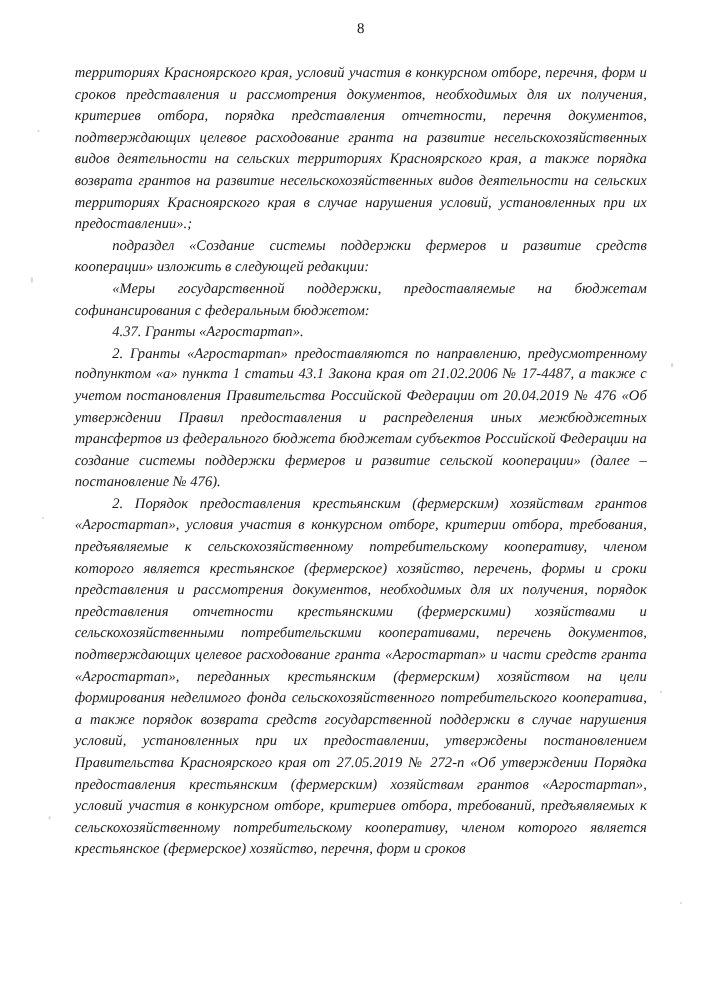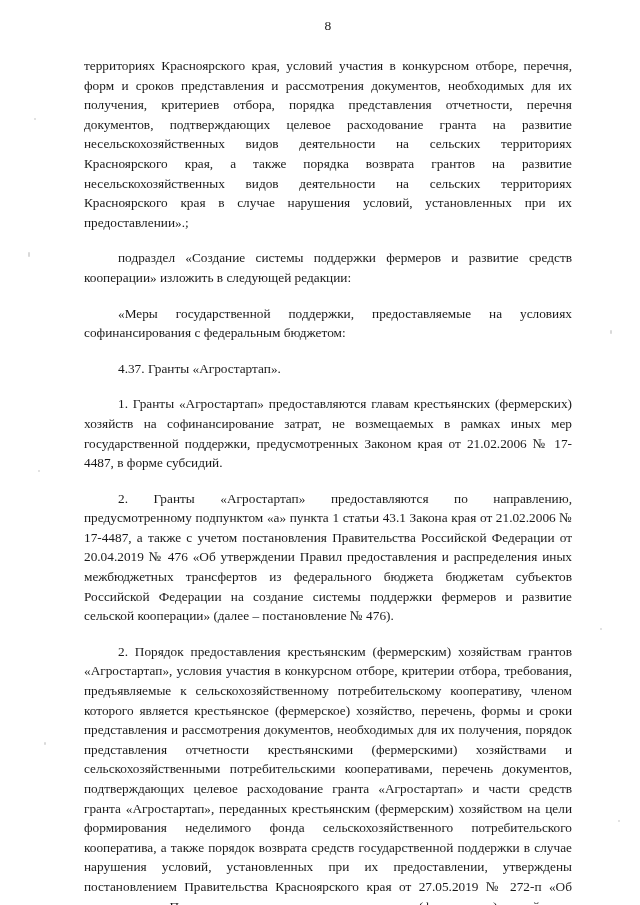--- a/index.html
+++ b/index.html
@@ -22,26 +22,27 @@
     padding: 18px 52px 10px 68px;
     position: relative;
   }
   .page-number {
     text-align: center;
     font-size: 13.5px;
     margin-bottom: 22px;
     letter-spacing: 0.2px;
   }
   .body-text p {
-    margin: 16px;
+    margin: 0;
     text-align: justify;
     text-justify: inter-word;
     font-size: 13.3px;
     line-height: 19.6px;
     hyphens: none;
+    font-style: italic;
   }
   .indent {
     text-indent: 34px;
   }
   .noindent {
     text-indent: 0;
   }
   
   .speck {
     position: absolute;
@@ -60,23 +61,22 @@
 </head>
 <body>
 
 <div class="page">
 
   <div class="page-number">8</div>
 
   <div class="body-text">
     <p class="noindent">территориях Красноярского края, условий участия в конкурсном отборе, перечня, форм и сроков представления и рассмотрения документов, необходимых для их получения, критериев отбора, порядка представления отчетности, перечня документов, подтверждающих целевое расходование гранта на развитие несельскохозяйственных видов деятельности на сельских территориях Красноярского края, а также порядка возврата грантов на развитие несельскохозяйственных видов деятельности на сельских территориях Красноярского края в случае нарушения условий, установленных при их предоставлении».;</p>
     <p class="indent">подраздел «Создание системы поддержки фермеров и развитие средств кооперации» изложить в следующей редакции:</p>
-    <p class="indent">«Меры государственной поддержки, предоставляемые на условиях софинансирования с федеральным бюджетом:</p>
+    <p class="indent">«Меры государственной поддержки, предоставляемые на бюджетам софинансирования с федеральным бюджетом:</p>
     <p class="indent">4.37. Гранты «Агростартап».</p>
-    <p class="indent">1. Гранты «Агростартап» предоставляются главам крестьянских (фермерских) хозяйств на софинансирование затрат, не возмещаемых в рамках иных мер государственной поддержки, предусмотренных Законом края от 21.02.2006 № 17-4487, в форме субсидий.</p>
     <p class="indent">2. Гранты «Агростартап» предоставляются по направлению, предусмотренному подпунктом «а» пункта 1 статьи 43.1 Закона края от 21.02.2006 № 17-4487, а также с учетом постановления Правительства Российской Федерации от 20.04.2019 № 476 «Об утверждении Правил предоставления и распределения иных межбюджетных трансфертов из федерального бюджета бюджетам субъектов Российской Федерации на создание системы поддержки фермеров и развитие сельской кооперации» (далее – постановление № 476).</p>
     <p class="indent">2. Порядок предоставления крестьянским (фермерским) хозяйствам грантов «Агростартап», условия участия в конкурсном отборе, критерии отбора, требования, предъявляемые к сельскохозяйственному потребительскому кооперативу, членом которого является крестьянское (фермерское) хозяйство, перечень, формы и сроки представления и рассмотрения документов, необходимых для их получения, порядок представления отчетности крестьянскими (фермерскими) хозяйствами и сельскохозяйственными потребительскими кооперативами, перечень документов, подтверждающих целевое расходование гранта «Агростартап» и части средств гранта «Агростартап», переданных крестьянским (фермерским) хозяйством на цели формирования неделимого фонда сельскохозяйственного потребительского кооператива, а также порядок возврата средств государственной поддержки в случае нарушения условий, установленных при их предоставлении, утверждены постановлением Правительства Красноярского края от 27.05.2019 № 272-п «Об утверждении Порядка предоставления крестьянским (фермерским) хозяйствам грантов «Агростартап», условий участия в конкурсном отборе, критериев отбора, требований, предъявляемых к сельскохозяйственному потребительскому кооперативу, членом которого является крестьянское (фермерское) хозяйство, перечня, форм и сроков</p>
   </div>
 
   <span class="speck s1"></span>
   <span class="speck s2"></span>
   <span class="speck s3"></span>
   <span class="speck s4"></span>
   <span class="speck s5"></span>
   <span class="speck s6"></span>

